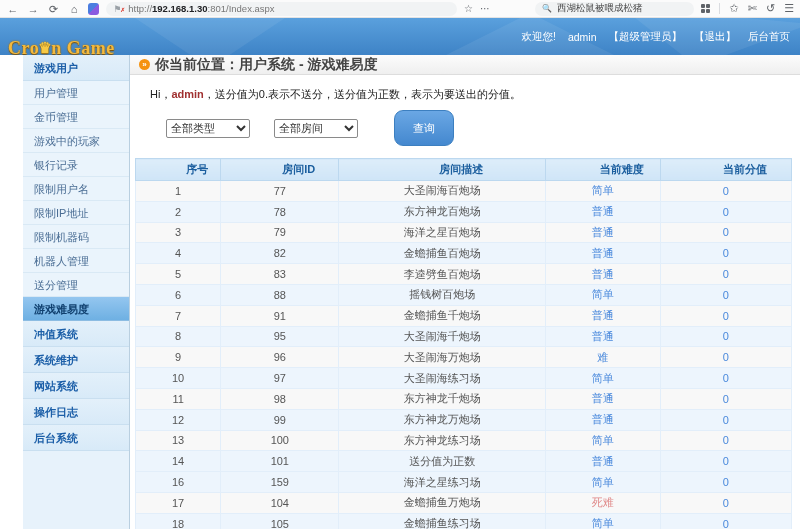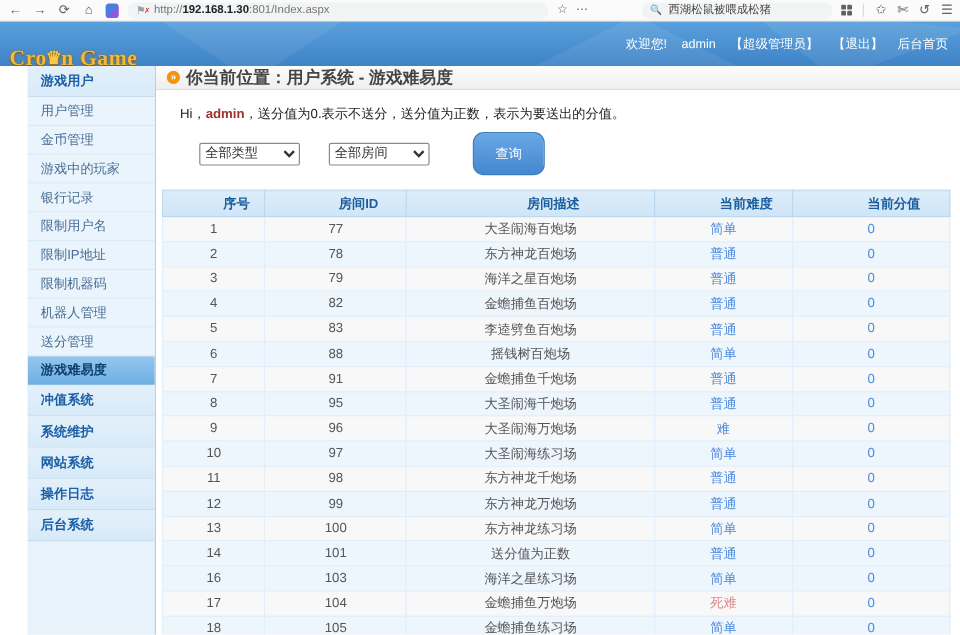--- a/index.html
+++ b/index.html
@@ -284,21 +284,21 @@
               </tr>
               <tr class="even">
                 <td><span>14</span></td>
                 <td><span>101</span></td>
                 <td><span>送分值为正数</span></td>
                 <td><span class="link" style="color: rgb(74, 137, 220);">普通</span></td>
                 <td><span class="link" style="color: rgb(74, 137, 220);">0</span></td>
               </tr>
               <tr class="even">
                 <td><span>16</span></td>
-                <td><span>103</span></td>
+                <td><span>159</span></td>
                 <td><span>海洋之星练习场</span></td>
                 <td><span class="link" style="color: rgb(74, 137, 220);">简单</span></td>
                 <td><span class="link" style="color: rgb(74, 137, 220);">0</span></td>
               </tr>
               <tr class="odd">
                 <td><span>17</span></td>
                 <td><span>104</span></td>
                 <td><span>金蟾捕鱼万炮场</span></td>
                 <td><span class="link" style="color: rgb(224, 138, 138);">死难</span></td>
                 <td><span class="link" style="color: rgb(74, 137, 220);">0</span></td>

